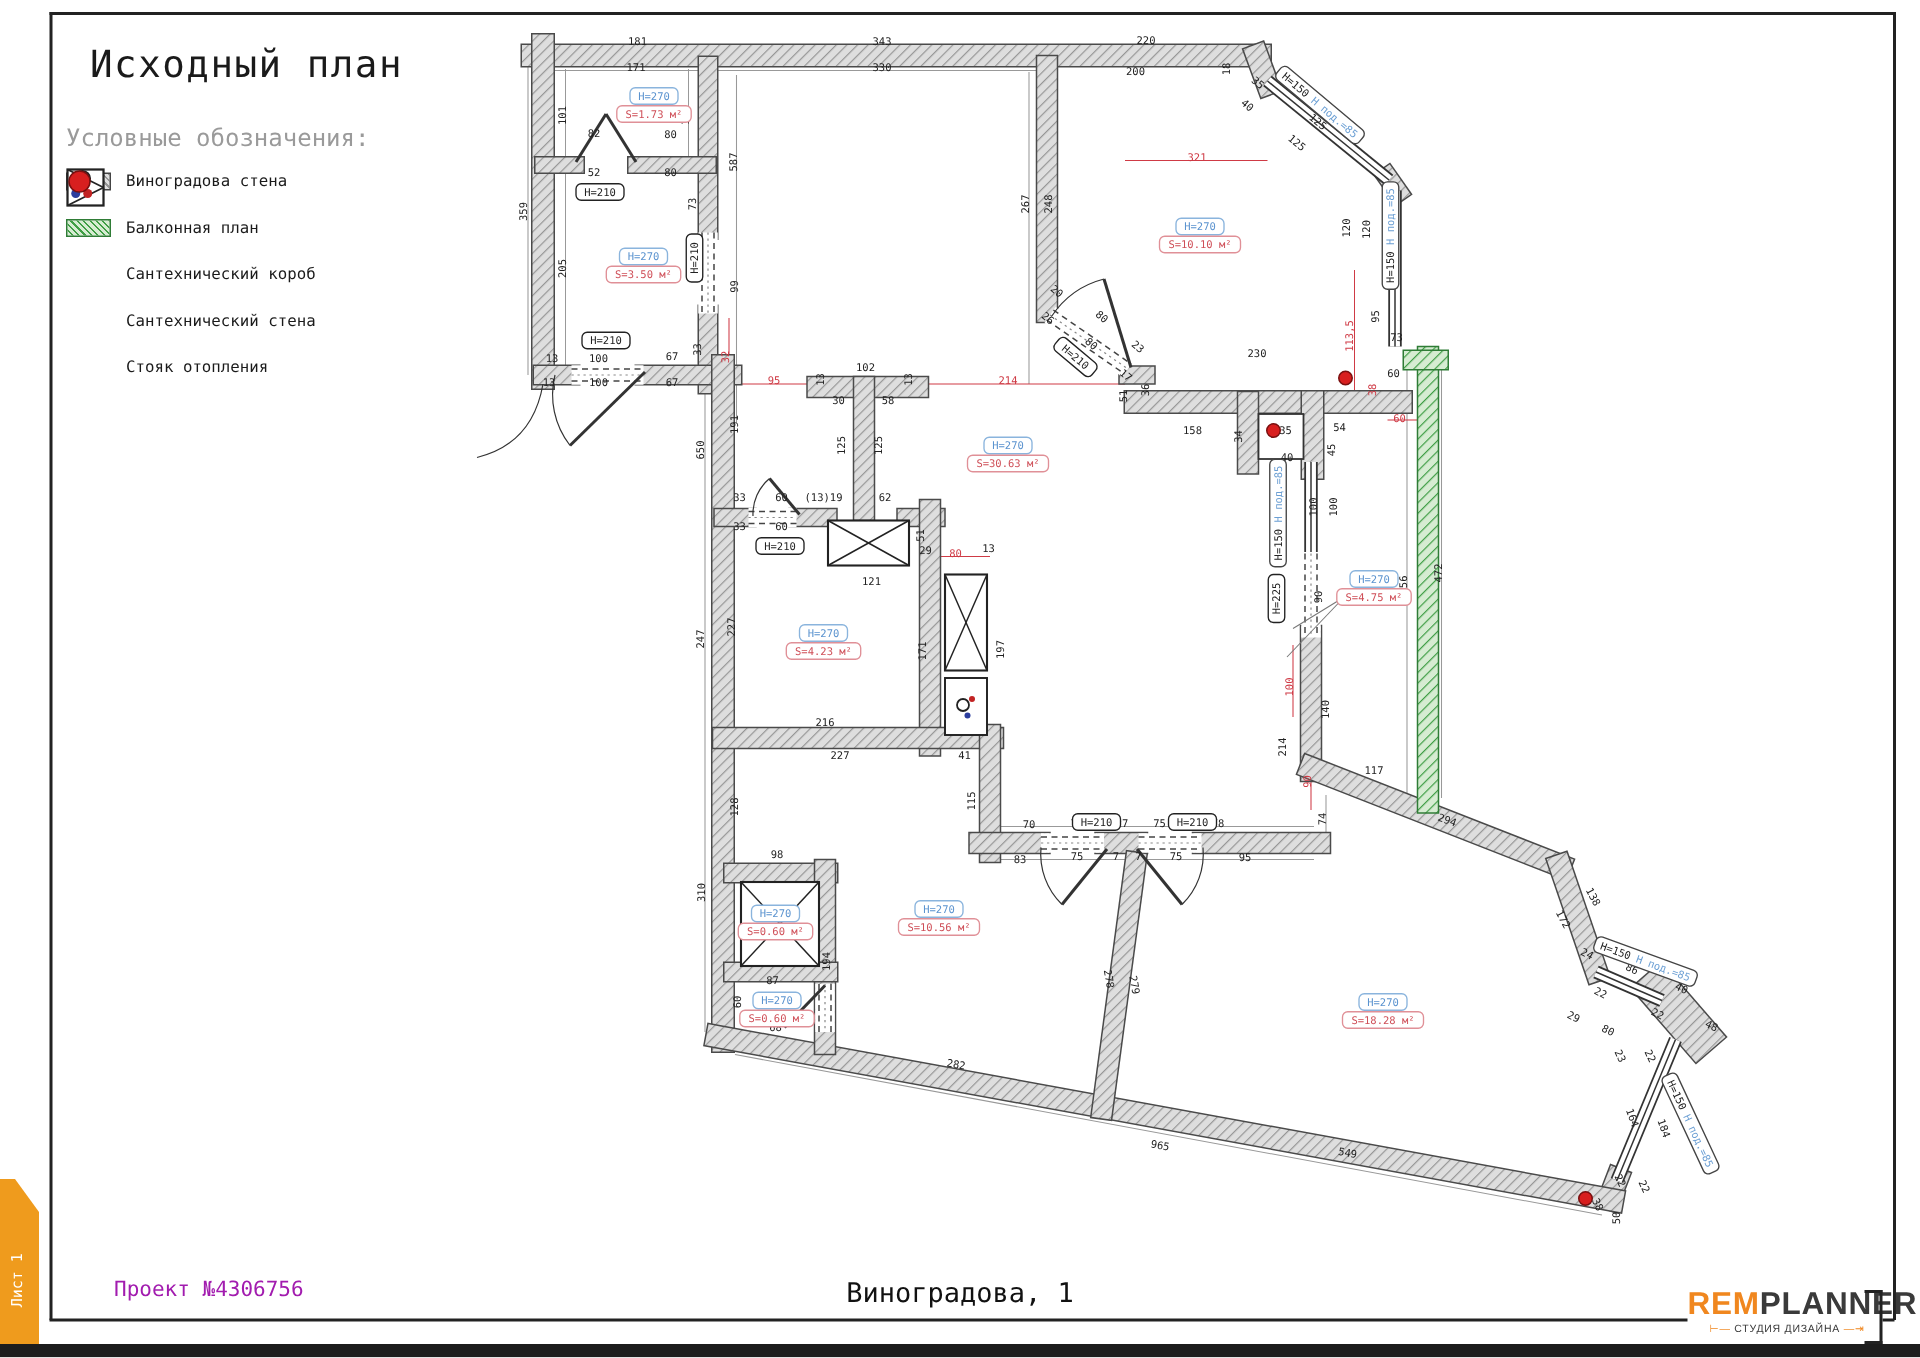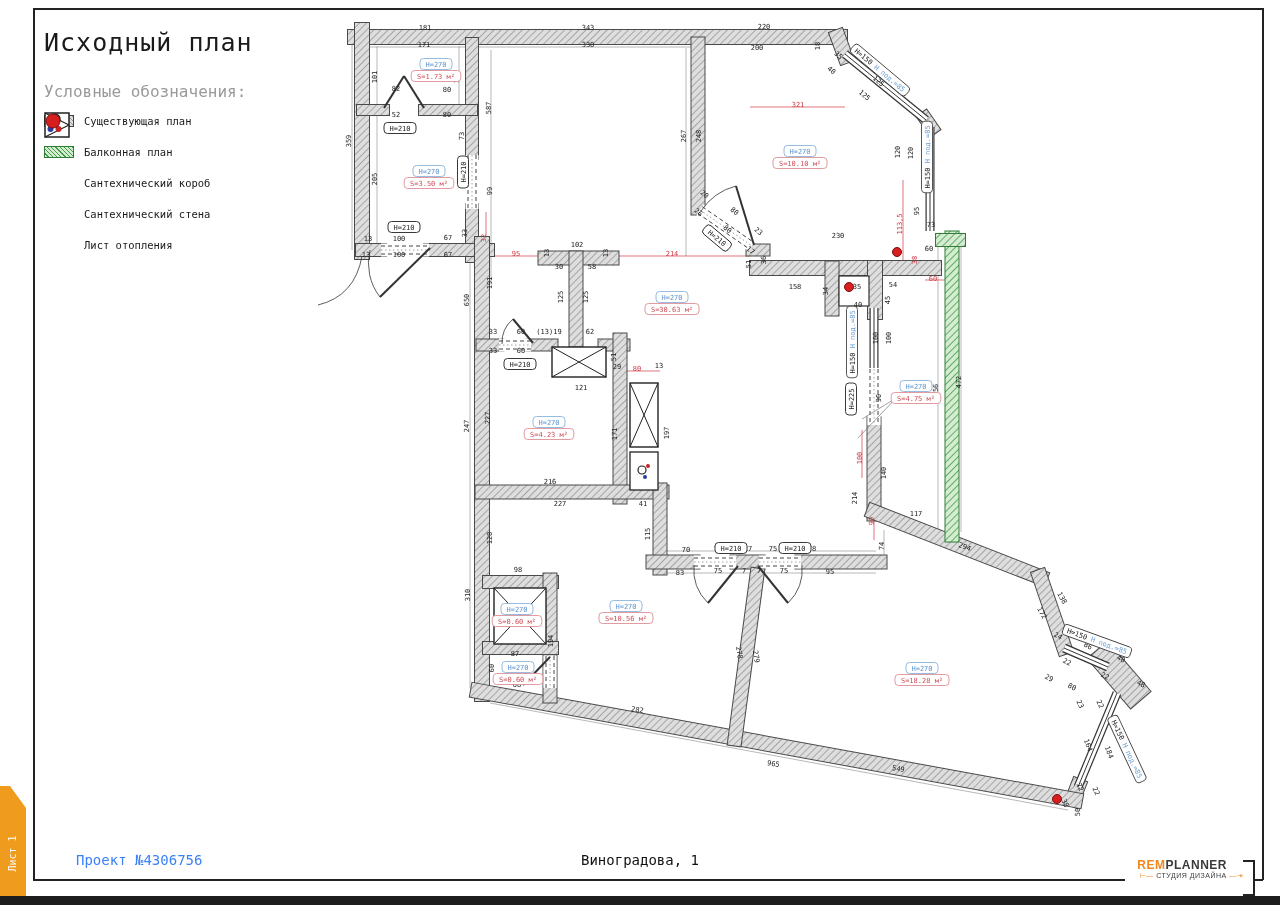--- a/index.html
+++ b/index.html
@@ -1,39 +1,39 @@
 <!DOCTYPE html>
 <html><head>
 <meta charset="utf-8">
 <style>
   html,body{margin:0;padding:0;background:#fff;}
   .page{position:relative;width:1280px;height:905px;background:#fff;overflow:hidden;
         font-family:"DejaVu Sans Mono","DejaVu Sans",monospace;}
   svg{position:absolute;left:0;top:0;}
   .frame{position:absolute;background:#222;}
-  .title{position:absolute;left:44px;top:28px;font-size:25px;color:#1a1a1a;letter-spacing:1px;}
+  .title{position:absolute;left:60px;top:28px;font-size:25px;color:#1a1a1a;letter-spacing:1px;}
   .legend-title{position:absolute;left:44px;top:82px;font-size:16px;color:#9a9a9a;}
   .legend{position:absolute;left:44px;top:112px;width:230px;}
   .legend-row{display:flex;align-items:center;margin-bottom:13px;height:18px;}
   .legend-row .sw{width:30px;margin-right:10px;flex:0 0 30px;display:flex;align-items:center;justify-content:flex-start;}
   .legend-row .lb{font-size:10.5px;color:#1a1a1a;white-space:nowrap;}
   .sw-wall{width:28px;height:10px;border:1px solid #444;
      background:repeating-linear-gradient(45deg,#dedede 0 2px,#969696 2px 3px);}
   .sw-balc{width:28px;height:10px;border:1px solid #2f7c36;
      background:repeating-linear-gradient(45deg,#d6ecd2 0 2px,#3f9e45 2px 3px);}
-  .footer-project{position:absolute;left:48px;top:852px;font-size:14px;color:#3b82f6;padding-left:28px;}
-  .footer-address{position:absolute;left:640px;top:852px;transform:translateX(-50%);font-size:14px;color:#111;}
+  .footer-project{position:absolute;left:48px;top:852px;font-size:14px;color:#a21caf;padding-left:28px;}
+  .footer-address{position:absolute;left:640px;top:852px;transform:translateX(-50%);font-size:18px;color:#111;}
   .tab{position:absolute;left:0;top:786px;width:26px;height:119px;background:#ef9b1d;
        clip-path:polygon(0 0,10px 0,26px 22px,26px 100%,0 100%);}
   .tab span{position:absolute;left:4px;top:62px;transform:rotate(-90deg);transform-origin:center;
        color:#fff;font-size:10px;white-space:nowrap;display:block;width:60px;text-align:center;
        transform:translate(-22px,0) rotate(-90deg);}
   .bottom-bar{position:absolute;left:0;top:896px;width:1280px;height:9px;background:#1d1d1d;}
   .logo{position:absolute;left:1125px;top:858px;width:130px;height:36px;background:#fff;}
-  .logo-main{font-family:"Liberation Sans",sans-serif;font-weight:bold;font-size:12px;letter-spacing:.5px;text-align:right;margin-right:28px;}
+  .logo-main{font-family:"Liberation Sans",sans-serif;font-weight:bold;font-size:21px;letter-spacing:.5px;text-align:right;margin-right:28px;}
   .logo-main .rem{color:#f0871f;}
   .logo-main .planner{color:#3a3a3a;}
   .logo-sub{font-family:"Liberation Sans",sans-serif;font-size:7px;color:#3a3a3a;text-align:right;margin-right:12px;letter-spacing:.5px;}
   .logo-sub .dash{color:#f0871f;}
   .logo .bracket{position:absolute;right:0;top:2px;width:10px;height:32px;
        border-top:2px solid #222;border-right:2px solid #222;border-bottom:2px solid #222;}
 </style>
 </head>
 <body>
 
@@ -513,21 +513,21 @@
   <div class="frame" style="left:1262px;top:8px;width:1.5px;height:872px"></div>
   <div class="frame" style="left:33px;top:879px;width:1230px;height:2px"></div>
 
   <div class="title">Исходный план</div>
   <div class="legend-title">Условные обозначения:</div>
   <div class="legend" id="legend">
       <div class="legend-row">
         <div class="sw">
           <div class="sw-wall"></div>
         </div>
-        <div class="lb">Существующая план</div>
+        <div class="lb">Виноградова стена</div>
       </div>
       <div class="legend-row">
         <div class="sw">
           <div class="sw-balc"></div>
         </div>
         <div class="lb">Балконная план</div>
       </div>
       <div class="legend-row">
         <div class="sw">
           <svg width="26" height="26">
@@ -547,21 +547,21 @@
           </svg>
         </div>
         <div class="lb">Сантехнический стена</div>
       </div>
       <div class="legend-row">
         <div class="sw">
           <svg width="18" height="18">
             <circle cx="9" cy="9" r="7" fill="#d81f1f" stroke="#7a1010" stroke-width="1"></circle>
           </svg>
         </div>
-        <div class="lb">Лист отопления</div>
+        <div class="lb">Стояк отопления</div>
       </div>
     </div>
 
   <div class="footer-project">Проект №4306756</div>
   <div class="footer-address">Виноградова, 1</div>
 
   <div class="logo">
     <div class="logo-main"><span class="rem">REM</span><span class="planner">PLANNER</span></div>
     <div class="logo-sub"><span class="dash">⊢—</span> <span>СТУДИЯ ДИЗАЙНА</span> <span class="dash">—⇥</span></div>
     <div class="bracket"></div>

